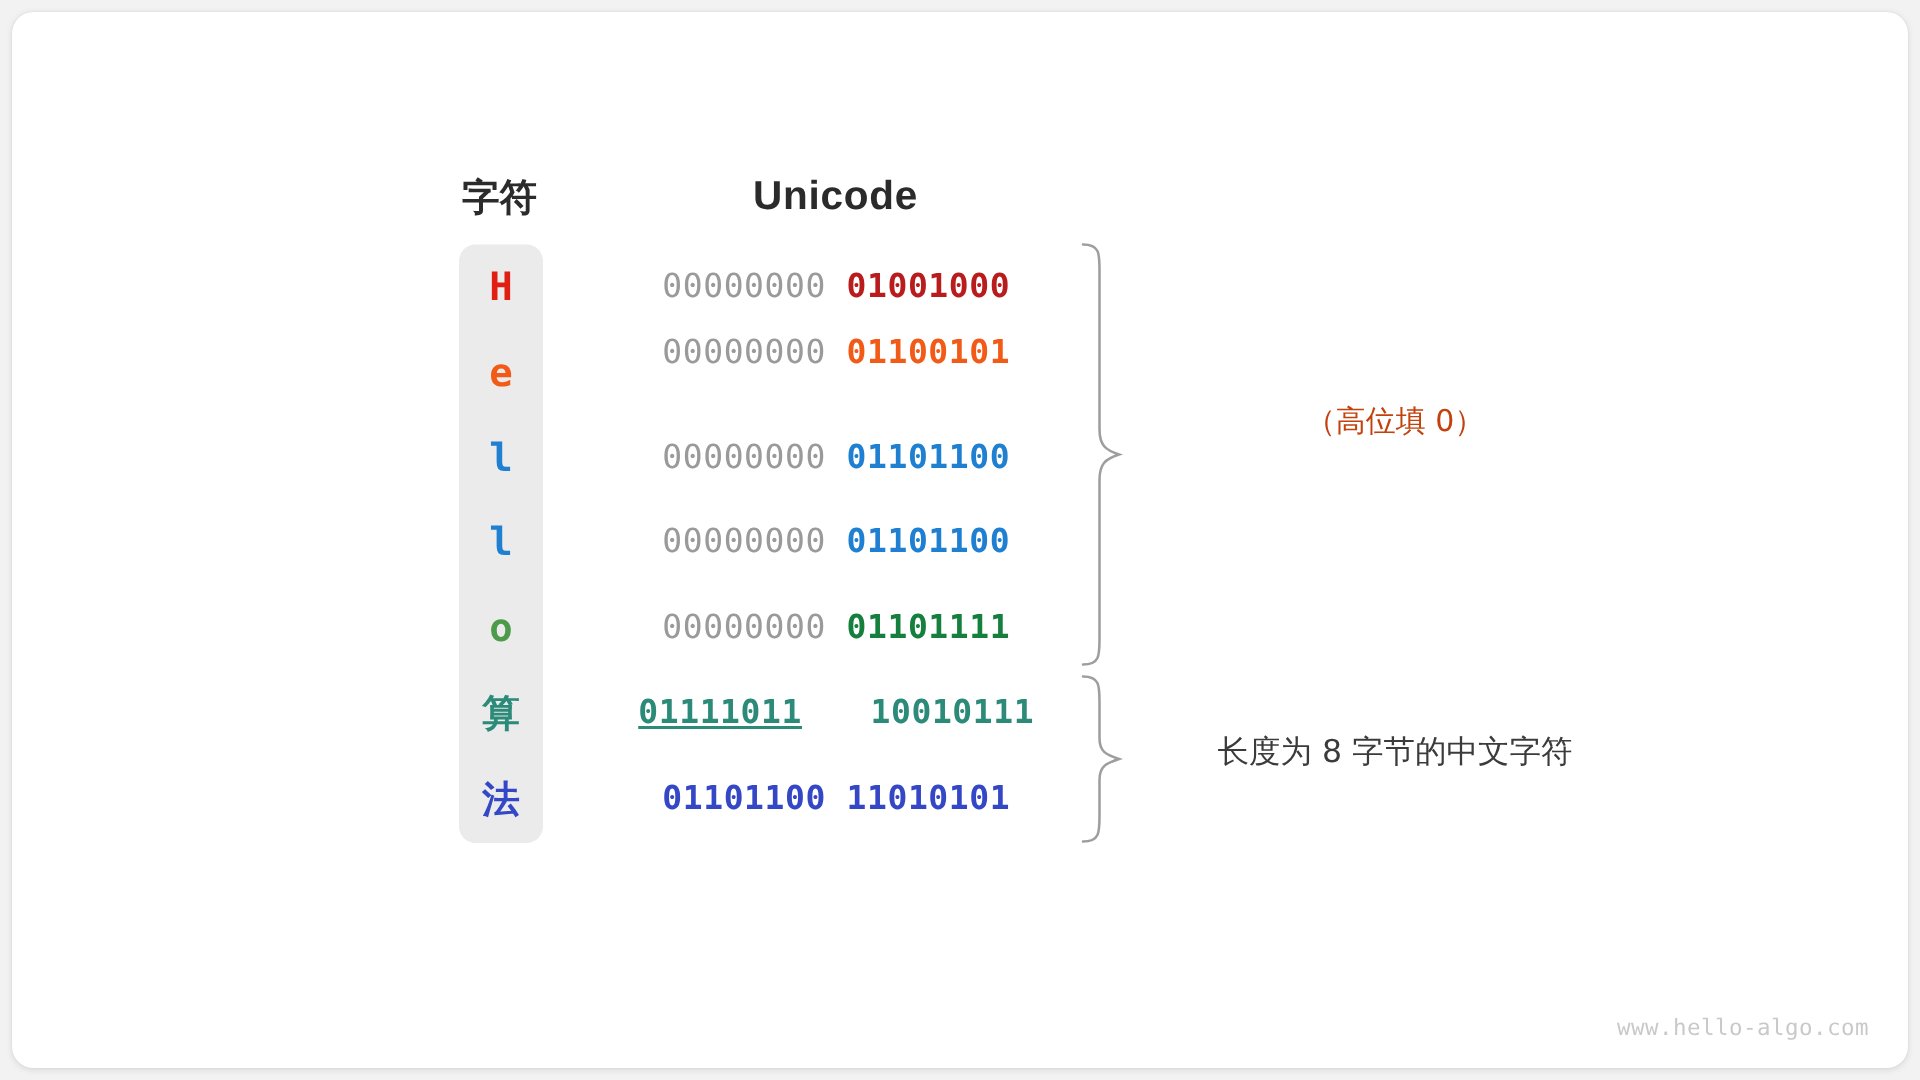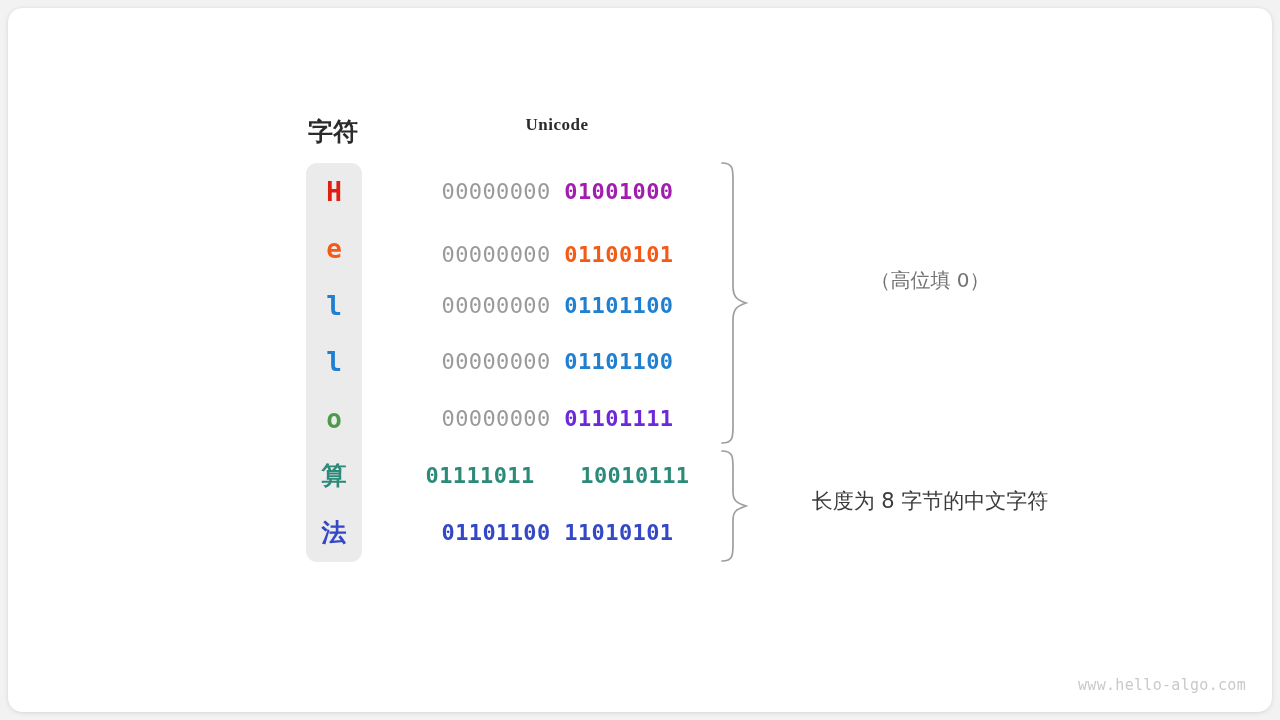--- a/index.html
+++ b/index.html
@@ -16,22 +16,22 @@
   #stage{position:absolute;left:0;top:0;width:1280px;height:720px;}
 
   
   .hdr{
     position:absolute;
     font-weight:bold;color:#2b2b2b;
     text-align:center;white-space:nowrap;
   }
   #hdr-char{left:273px;top:115px;width:120px;font-size:25px;
     font-family:"Liberation Sans","DejaVu Sans",sans-serif;}
-  #hdr-unicode{left:457px;top:115px;width:200px;font-size:17px;
-    font-family:Liberation Serif, serif;letter-spacing:0.5px;}
+  #hdr-unicode{left:457px;top:115px;width:200px;font-size:27px;
+    font-family:Liberation Sans, sans-serif;letter-spacing:0.5px;}
 
   
   #char-col{
     position:absolute;left:306px;top:163px;width:56px;height:399px;
     background:#ebebeb;border-radius:11px;
   }
   .char-cell{
     position:absolute;left:306px;width:56px;height:40px;line-height:40px;
     text-align:center;font-size:26px;font-weight:bold;
     font-family:"DejaVu Sans Mono","Liberation Mono",monospace;
@@ -54,21 +54,21 @@
 
   
   .brace{position:absolute;}
 
   
   .note{
     position:absolute;text-align:center;color:#3b3b3b;
     font-family:"DejaVu Sans","Liberation Sans",sans-serif;
   }
   .note .l1{font-size:21px;line-height:36px;white-space:nowrap;}
-  .note .l2{font-size:20px;line-height:34px;color:#737373;white-space:nowrap;}
+  .note .l2{font-size:20px;line-height:34px;color:#c2410c;white-space:nowrap;}
 
   
   #watermark{
     position:absolute;right:34px;bottom:26px;
     font-family:"DejaVu Sans Mono","Liberation Mono",monospace;
     font-size:15px;color:#c9c9c9;letter-spacing:0.3px;white-space:nowrap;
   }
 </style>
 </head>
 <body>
@@ -78,31 +78,31 @@
 <div id="stage">
 
   <div class="hdr" id="hdr-char">字符</div>
 
   <div class="hdr" id="hdr-unicode">Unicode</div>
 
   <div id="char-col"></div>
 
   <div id="rows-layer">
       <div class="char-cell" style="top: 172px; color: rgb(224, 31, 18);">H</div>
-      <div class="bin-cell" style="top: 172px;"><span class="bin-hi">00000000</span>&nbsp;<span class="bin-lo" style="color: #a21caf;">01001000</span></div>
+      <div class="bin-cell" style="top: 172px;"><span class="bin-hi">00000000</span>&nbsp;<span class="bin-lo" style="color: #b91c1c;">01001000</span></div>
       <div class="char-cell" style="top: 228.8px; color: rgb(242, 91, 23);">e</div>
-      <div class="bin-cell" style="top: 235px;"><span class="bin-hi">00000000</span>&nbsp;<span class="bin-lo" style="color: rgb(242, 91, 23);">01100101</span></div>
+      <div class="bin-cell" style="top: 216px;"><span class="bin-hi">00000000</span>&nbsp;<span class="bin-lo" style="color: rgb(242, 91, 23);">01100101</span></div>
       <div class="char-cell" style="top: 285.6px; color: rgb(31, 127, 208);">l</div>
       <div class="bin-cell" style="top: 285.6px;"><span class="bin-hi">00000000</span>&nbsp;<span class="bin-lo" style="color: rgb(31, 127, 208);">01101100</span></div>
       <div class="char-cell" style="top: 342.4px; color: rgb(31, 127, 208);">l</div>
       <div class="bin-cell" style="top: 342.4px;"><span class="bin-hi">00000000</span>&nbsp;<span class="bin-lo" style="color: rgb(31, 127, 208);">01101100</span></div>
       <div class="char-cell" style="top: 399.2px; color: rgb(75, 155, 75);">o</div>
-      <div class="bin-cell" style="top: 399.2px;"><span class="bin-hi">00000000</span>&nbsp;<span class="bin-lo" style="color: #6d28d9;">01101111</span></div>
+      <div class="bin-cell" style="top: 399.2px;"><span class="bin-hi">00000000</span>&nbsp;<span class="bin-lo" style="color: #15803d;">01101111</span></div>
       <div class="char-cell cjk" style="top: 456px; color: rgb(44, 138, 120);">算</div>
-      <div class="bin-cell both" style="top: 456px;"><span class="bin-hi" style="color: rgb(44, 138, 120);">01111011</span>&nbsp;<span class="bin-lo" style="color: rgb(44, 138, 120); margin-left: 32px;">10010111</span></div>
+      <div class="bin-cell both" style="top: 456px;"><span class="bin-hi" style="color: rgb(44, 138, 120); text-decoration: underline;">01111011</span>&nbsp;<span class="bin-lo" style="color: rgb(44, 138, 120); margin-left: 32px;">10010111</span></div>
       <div class="char-cell cjk" style="top: 512.8px; color: rgb(52, 71, 198);">法</div>
       <div class="bin-cell both" style="top: 512.8px;"><span class="bin-hi" style="color: rgb(52, 71, 198);">01101100</span>&nbsp;<span class="bin-lo" style="color: rgb(52, 71, 198);">11010101</span></div>
     </div>
 
   <svg class="brace" style="left:716px;top:160px;" width="36" height="286" viewBox="0 0 36 286">
     <path d="M6 3 C 17 3, 17 9, 17 20 L 17 126 C 17 137, 21 140, 30 143 C 21 146, 17 149, 17 160 L 17 266 C 17 277, 17 283, 6 283" fill="none" stroke="#9e9e9e" stroke-width="1.7" stroke-linecap="round"></path>
   </svg>
 
   <svg class="brace" style="left:716px;top:448px;" width="36" height="116" viewBox="0 0 36 116">
     <path d="M6 3 C 17 3, 17 9, 17 20 L 17 44 C 17 53, 21 55, 30 58 C 21 61, 17 63, 17 72 L 17 96 C 17 107, 17 113, 6 113" fill="none" stroke="#9e9e9e" stroke-width="1.7" stroke-linecap="round"></path>

